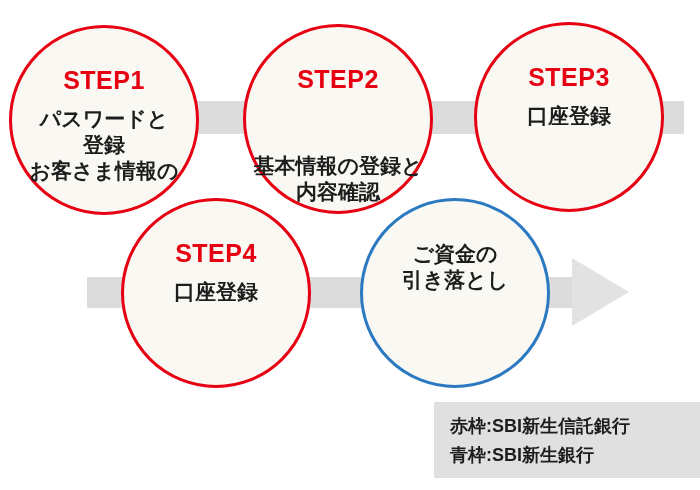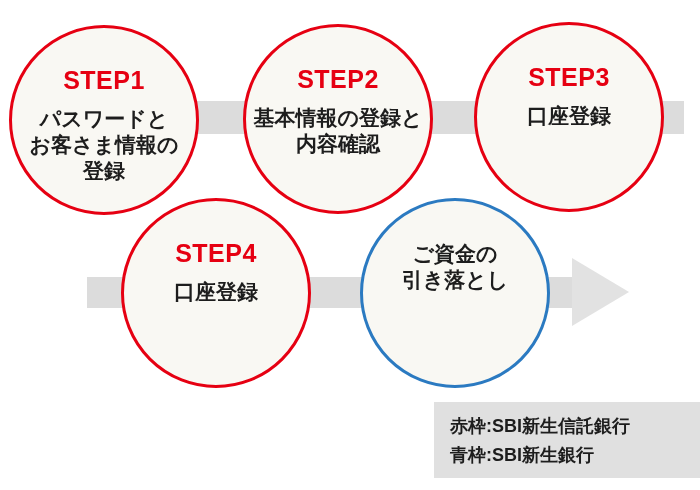--- a/index.html
+++ b/index.html
@@ -40,40 +40,40 @@
     position:absolute;left:434px;top:402px;width:266px;height:76px;
     background:var(--legend_bg,#e0e0e0);box-sizing:border-box;
     padding:10px 0 16px 16px;z-index:1;
   }
   .legend-line{
     font-size:18px;font-weight:bold;color:var(--text,#1d1d1d);
     line-height:29px;white-space:nowrap;
   }
   
   #c1{left:9px;top:25px;}
-  #c2{left:243px;top:24px;}
+  #c2{left:243px;top:24px;gap:48px;}
   #c3{left:474px;top:22px;}
   #c4{left:121px;top:198px;}
   #c5{left:360px;top:198px;}
 </style>
 </head>
 <body>
 
 <div id="stage">
 
   <div class="band band-top"></div>
   <div class="band band-bottom"></div>
   <div class="arrow-head"></div>
 
   <div id="c1" class="circle red-border">
     <div class="step-label">STEP1</div>
     <div class="step-text">
       <span>パスワードと</span>
+      <span>登録</span>
       <span>お客さま情報の</span>
-      <span>登録</span>
     </div>
   </div>
 
   <div id="c2" class="circle red-border">
     <div class="step-label">STEP2</div>
     <div class="step-text">
       <span>基本情報の登録と</span>
       <span>内容確認</span>
     </div>
   </div>

